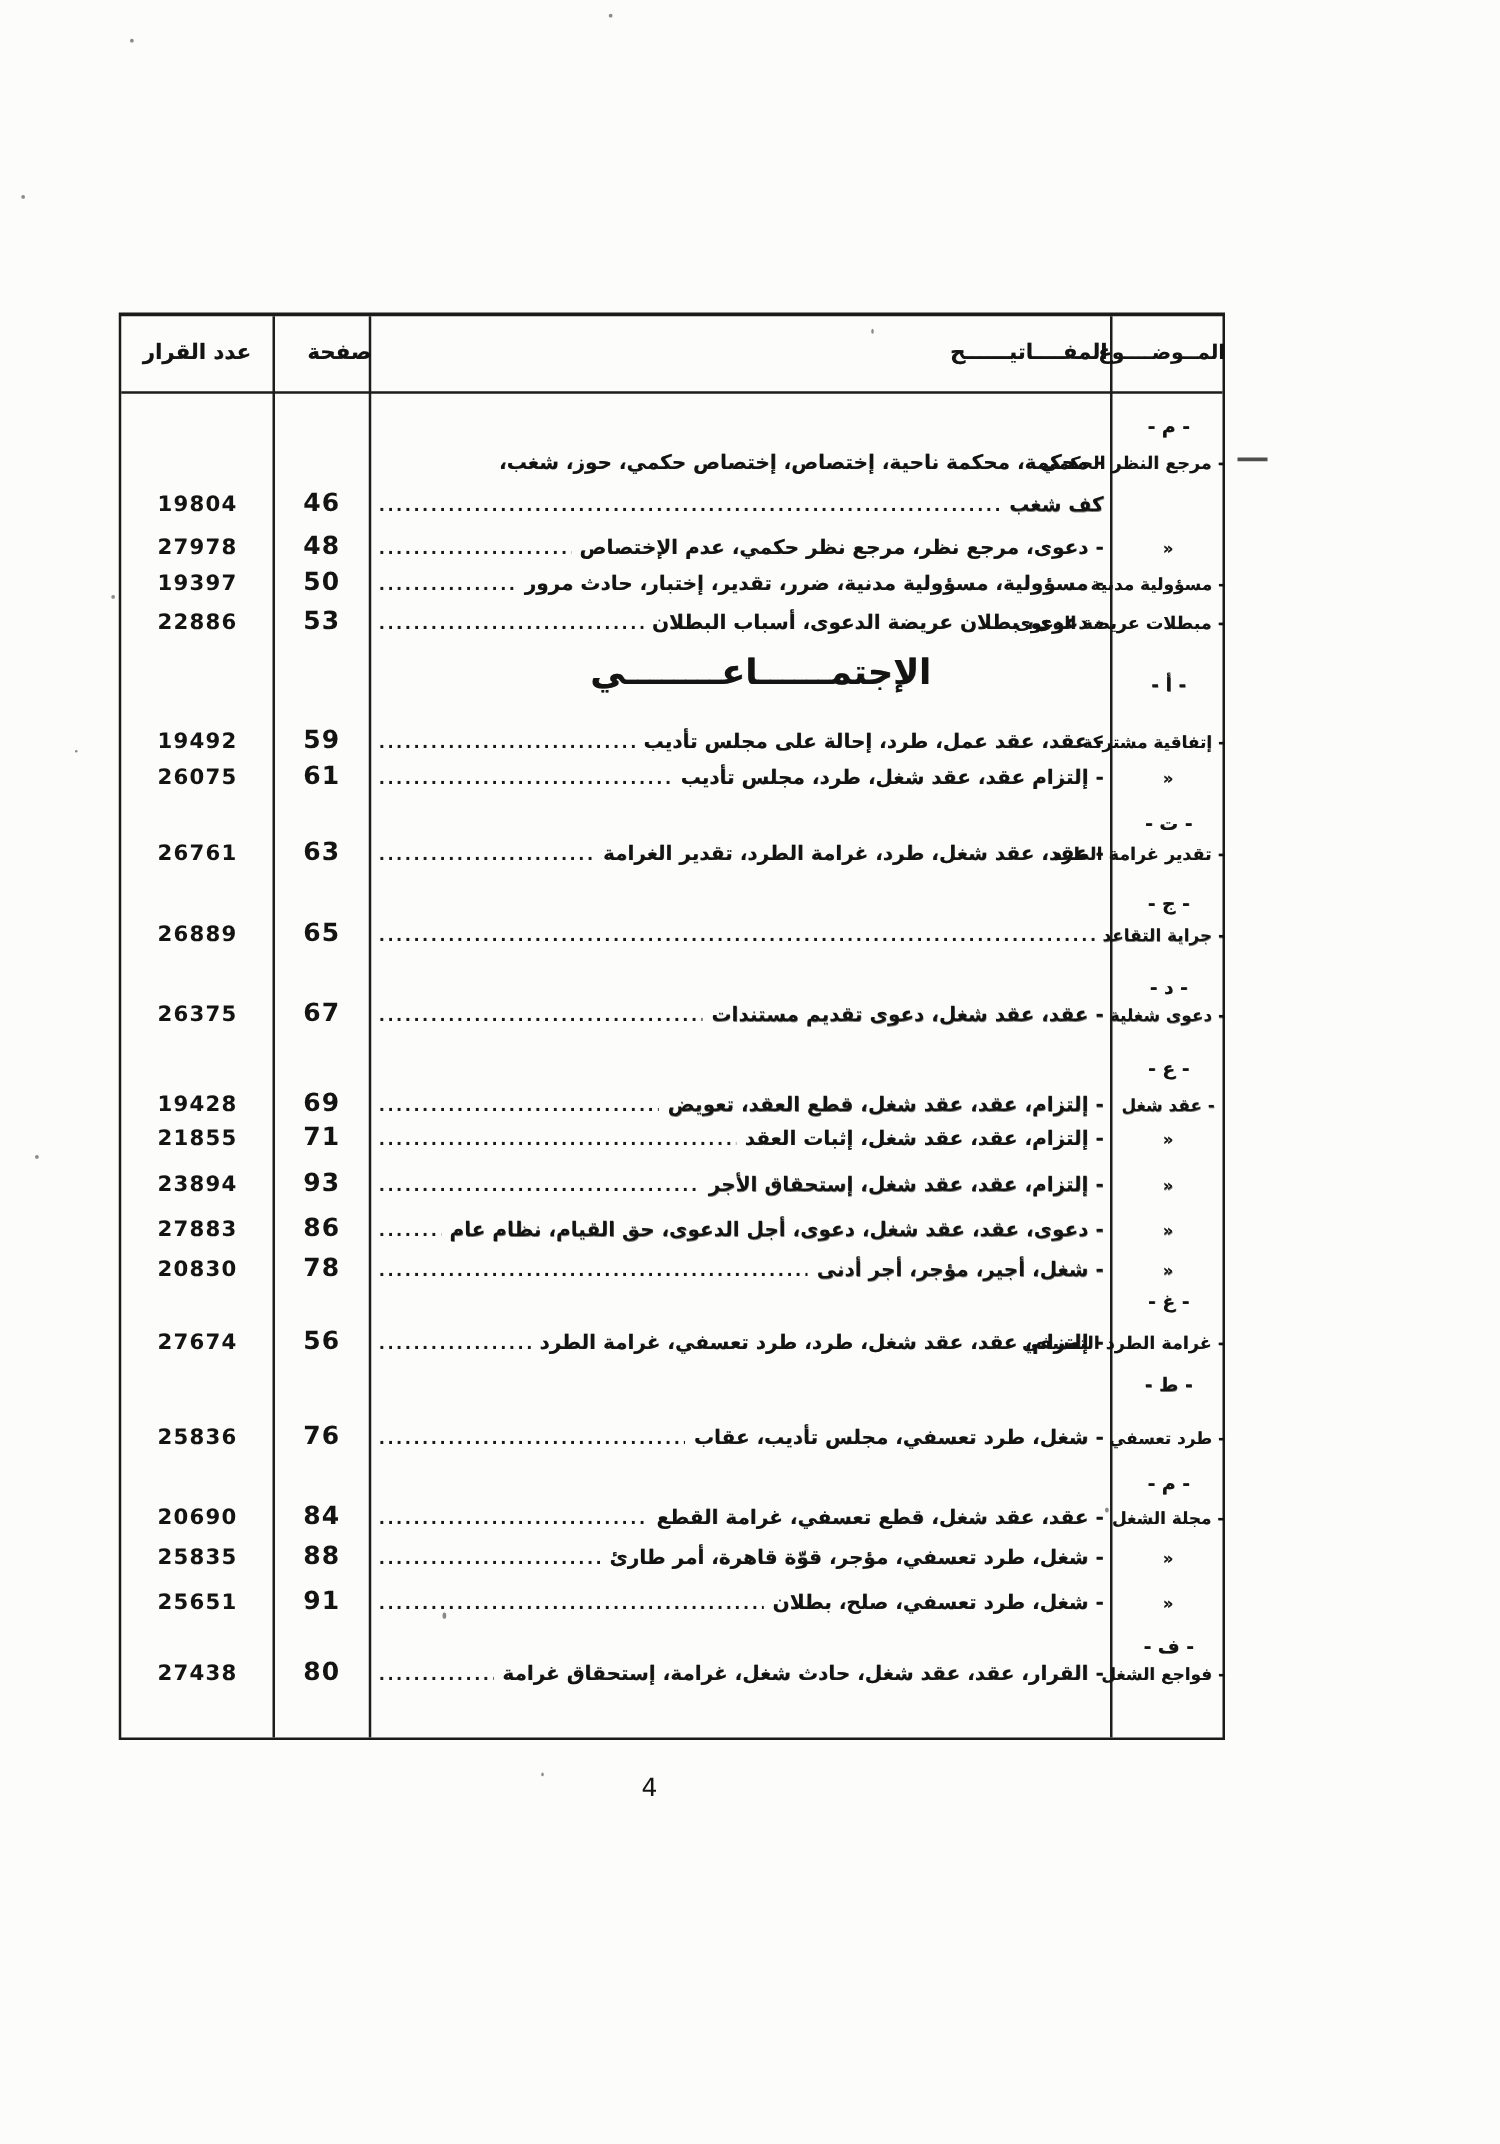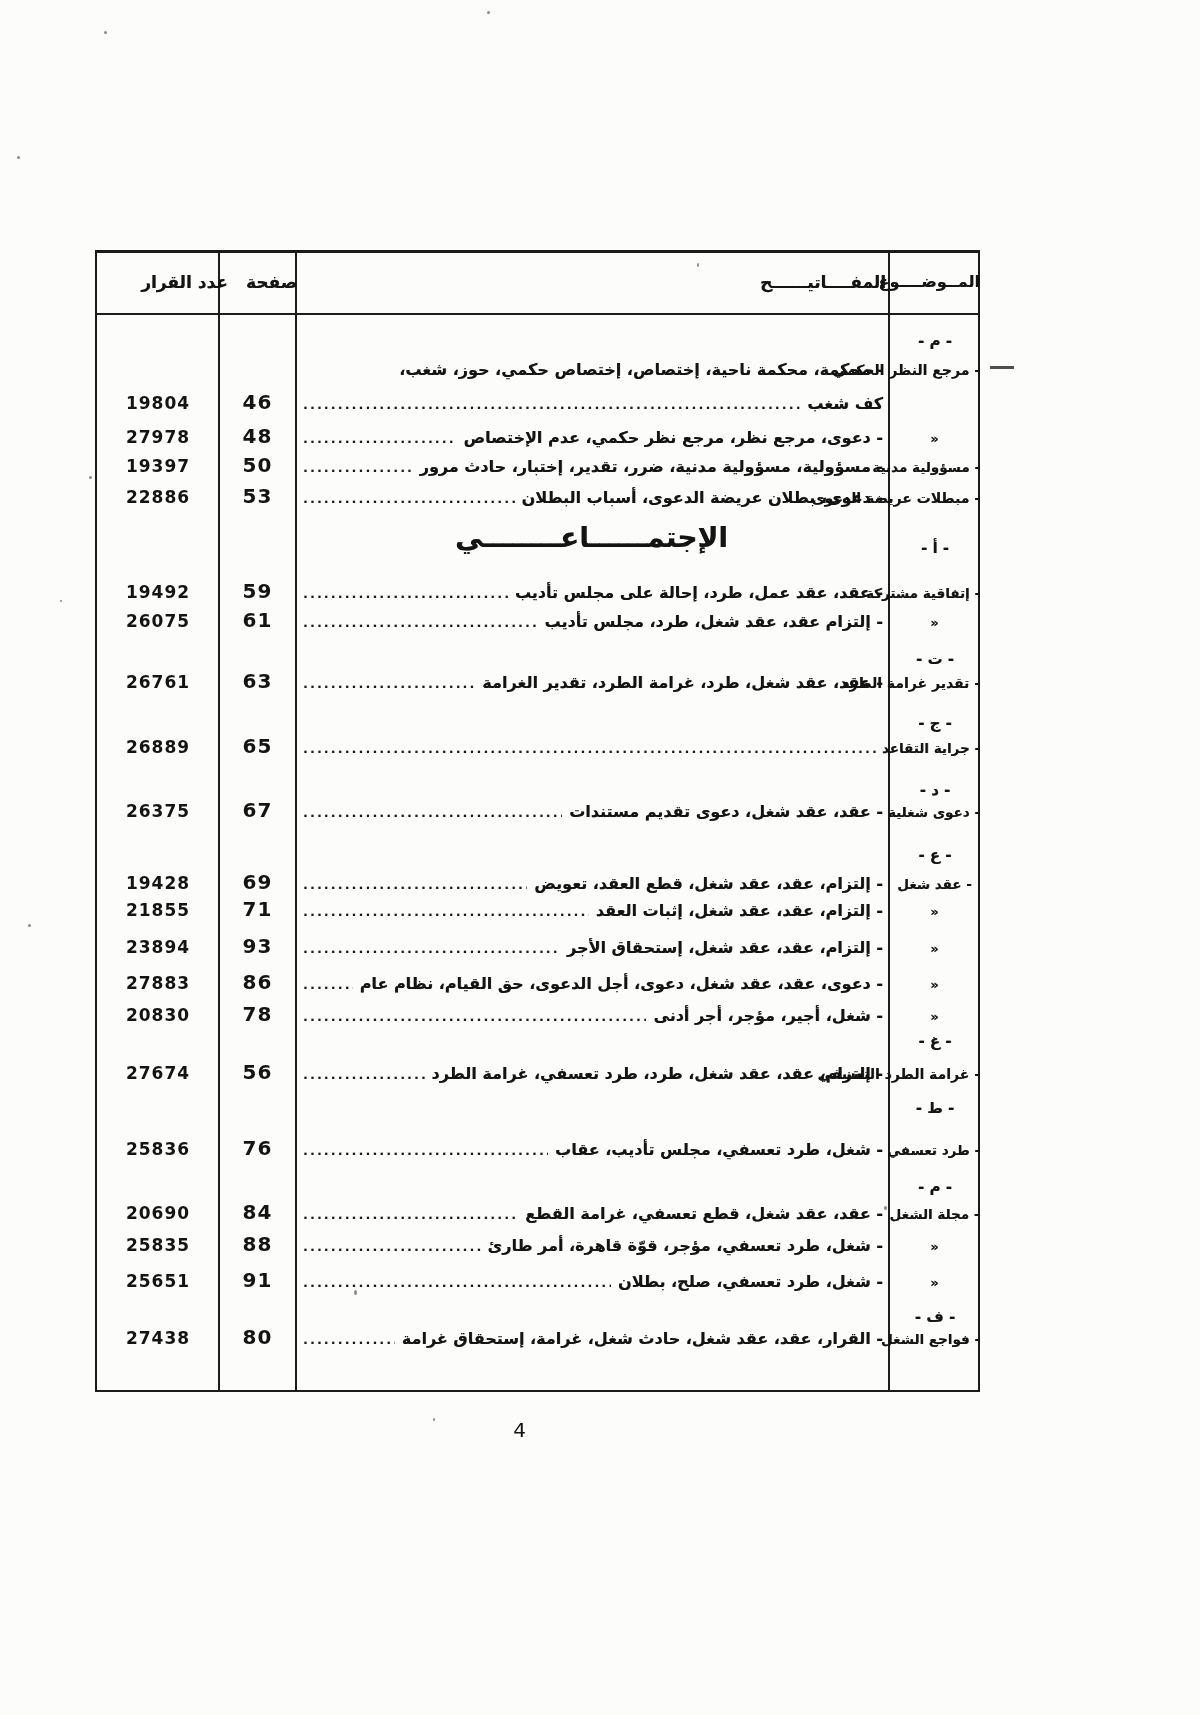--- a/index.html
+++ b/index.html
@@ -17,21 +17,21 @@
   .vline.v1{left:218px;}
   .vline.v2{left:295px;}
   .vline.v3{left:888px;}
   .hline-head{position:absolute;left:97px;width:881px;top:313px;height:2px;background:#1d1d1d;}
   
   .hcell{
     position:absolute;top:262px;height:40px;line-height:40px;
     text-align:center;font-weight:700;font-size:17px;white-space:nowrap;direction:rtl;
     text-shadow:0.3px 0.3px 0 rgba(0,0,0,.55);
   }
-  .h-decision{left:97px;width:121px;padding-left:27px;}
+  .h-decision{left:97px;width:121px;}
   .h-page{left:234px;width:75px;}
   .h-keywords{left:297px;width:589px;text-align:right;}
   .h-subject{left:882px;width:98px;font-size:16px;}
   
   .row{
     position:absolute;left:97px;width:883px;height:26px;line-height:26px;
     display:flex;direction:rtl;align-items:baseline;
   }
   .cell{box-sizing:border-box;}
   .subject{
@@ -57,21 +57,21 @@
     font-size:20px;font-weight:600;letter-spacing:1px;}
   .decisioncell{width:122px;flex:0 0 122px;text-align:center;direction:ltr;
     font-size:17px;font-weight:600;letter-spacing:1px;}
   
   .letter{
     position:absolute;left:890px;width:90px;height:24px;line-height:24px;
     text-align:center;font-weight:700;font-size:15px;direction:rtl;white-space:nowrap;
     text-shadow:0.3px 0.3px 0 rgba(0,0,0,.55);
   }
   .section-title{
-    position:absolute;left:297px;width:589px;top:516px;height:44px;line-height:44px;
+    position:absolute;left:314px;width:589px;top:516px;height:44px;line-height:44px;
     text-align:center;font-weight:700;font-size:28px;direction:rtl;
     text-shadow:0.4px 0.4px 0 rgba(0,0,0,.6);
   }
   
   .page-number{
     position:absolute;left:490px;top:1418px;width:60px;text-align:center;
     font-size:20px;font-weight:500;letter-spacing:1px;
   }
   
   .speck{position:absolute;background:#2c2c2c;border-radius:50%;opacity:.55;}

